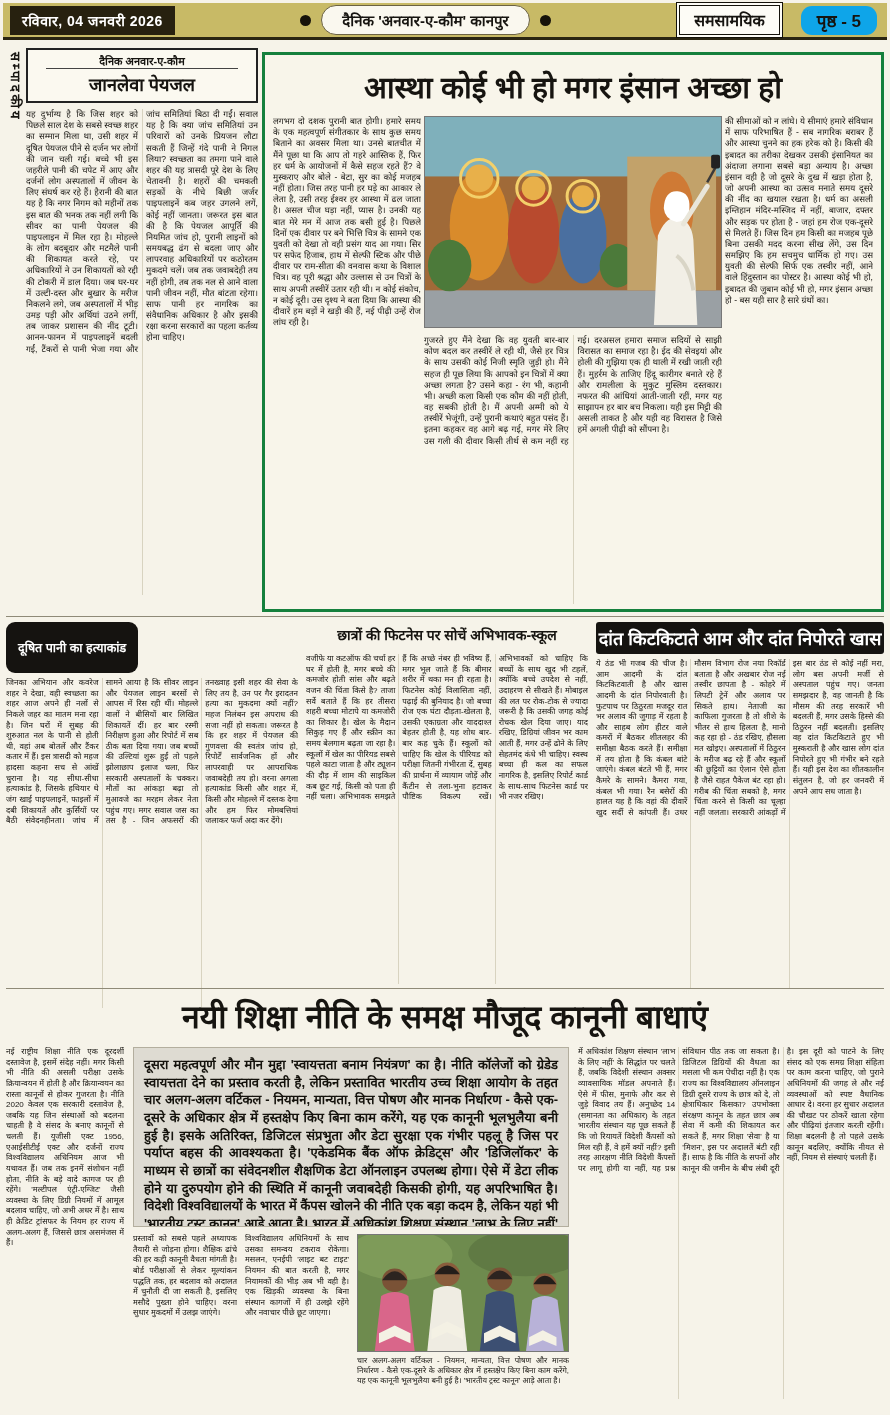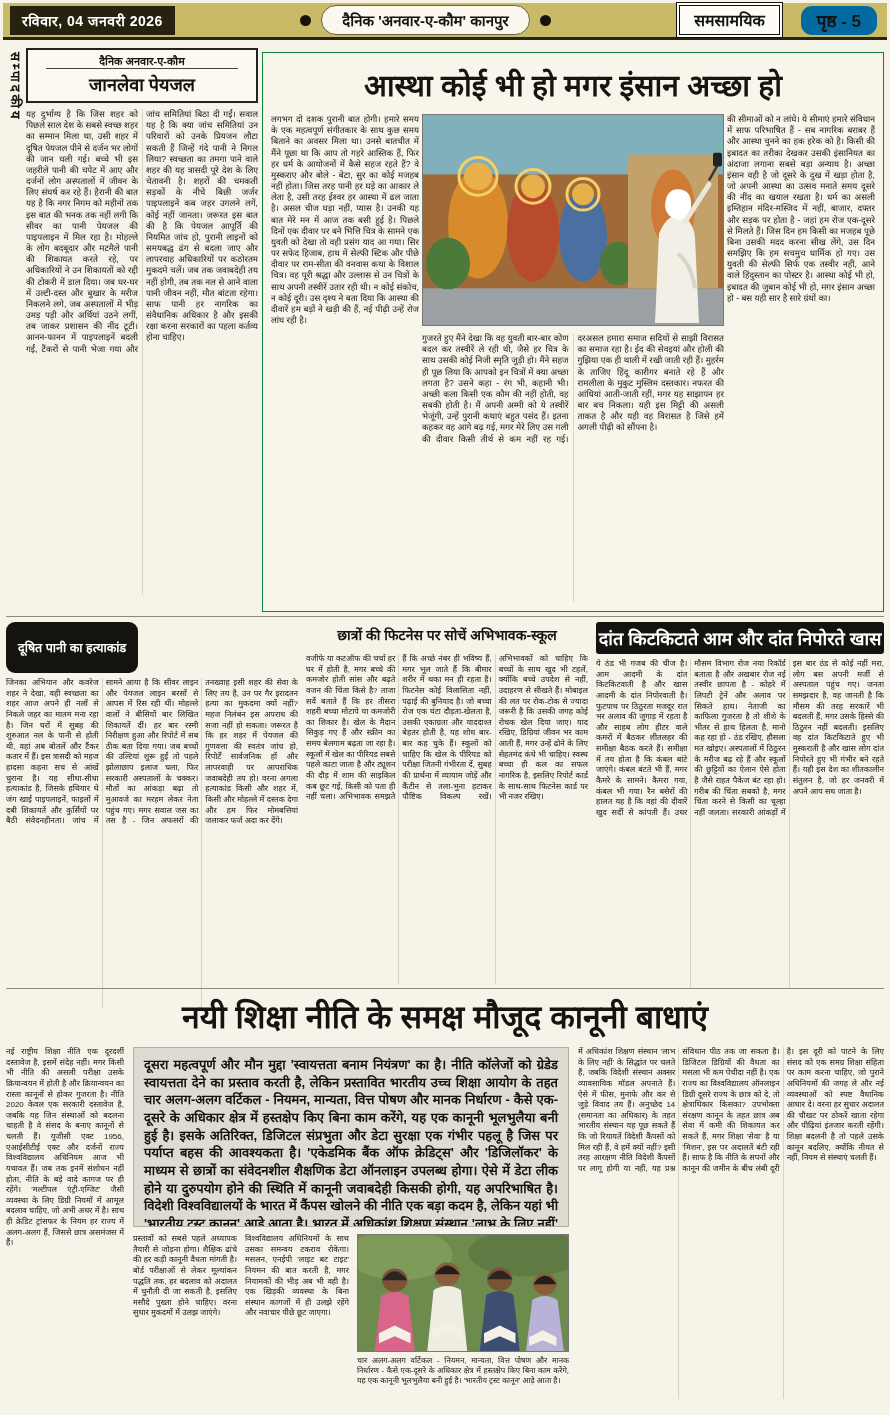--- a/index.html
+++ b/index.html
@@ -10,39 +10,39 @@
   .top-bar { position:absolute; left:3px; top:3px; right:3px; height:37px; background:#c8ba66;
              display:flex; align-items:center; border-bottom:3px solid #2a2512; }
   .date-box { margin-left:7px; background:#27210f; color:#fff; font-weight:bold; font-size:14px;
               padding:5px 12px; letter-spacing:.5px; }
   .flex-sp { flex:1; }
   .dot { width:11px; height:11px; border-radius:50%; background:#16130a; margin:0 10px; }
   .masthead-box { background:#faf8ef; border:1px solid #6b6243; border-radius:15px; padding:4px 20px;
                   font-weight:bold; font-size:15px; }
   .section-box { background:#fdfcf6; border:4px double #14120a; padding:3px 14px; font-weight:bold;
                  font-size:16px; }
-  .page-num { background:#0369a1; border-radius:11px; padding:3px 16px; margin:0 10px 0 18px;
+  .page-num { background:#0ea5e9; border-radius:11px; padding:3px 16px; margin:0 10px 0 18px;
               font-weight:bold; font-size:17px; }
 
   .hrule { position:absolute; left:6px; right:6px; height:0; border-top:1px solid #8f8a78; }
 
   
   .editorial { position:absolute; left:6px; top:48px; width:252px; height:566px; }
   .vertical-label { position:absolute; left:0; top:4px; height:160px; width:18px;
                     writing-mode:vertical-rl; font-weight:bold; font-size:13px; letter-spacing:3px; }
   .edit-head { margin-left:20px; border:2px solid #222; padding:3px 4px 5px; text-align:center; background:#fbf9f0; }
   .edit-paper { font-size:11px; font-weight:bold; border-bottom:1px solid #444; padding-bottom:0; margin:0 14px 3px; }
   .edit-title { font-size:18px; font-weight:bold; }
   .edit-body { margin-left:20px; margin-top:6px; height:486px; overflow:hidden;
                column-count:2; column-gap:8px; column-rule:1px solid #d8d3c0;
                font-size:8.6px; line-height:1.3; text-align:justify; }
 
   
   .faith { position:absolute; left:262px; top:52px; width:622px; height:560px;
-           border:1px solid #15803d; background:#f8f5ea; padding:4px 8px; }
+           border:3px solid #15803d; background:#f8f5ea; padding:4px 8px; }
   .faith-headline { text-align:center; font-size:30px; font-weight:bold; padding:7px 0 9px; }
   .faith-content { display:flex; gap:3px; height:488px; overflow:hidden; }
   .faith-col { width:148px; font-size:8.6px; line-height:1.3; text-align:justify; overflow:hidden; }
   .faith-mid { flex:1; display:flex; flex-direction:column; }
   .faith-photo { height:212px; border:1px solid #777; background:#9c6a3c; }
   .faith-photo svg { display:block; width:100%; height:100%; }
   .faith-midtext { margin-top:7px; flex:1; column-count:2; column-gap:9px; column-rule:1px solid #d8d3c0;
                    font-size:8.6px; line-height:1.3; text-align:justify; overflow:hidden; }
 
   

